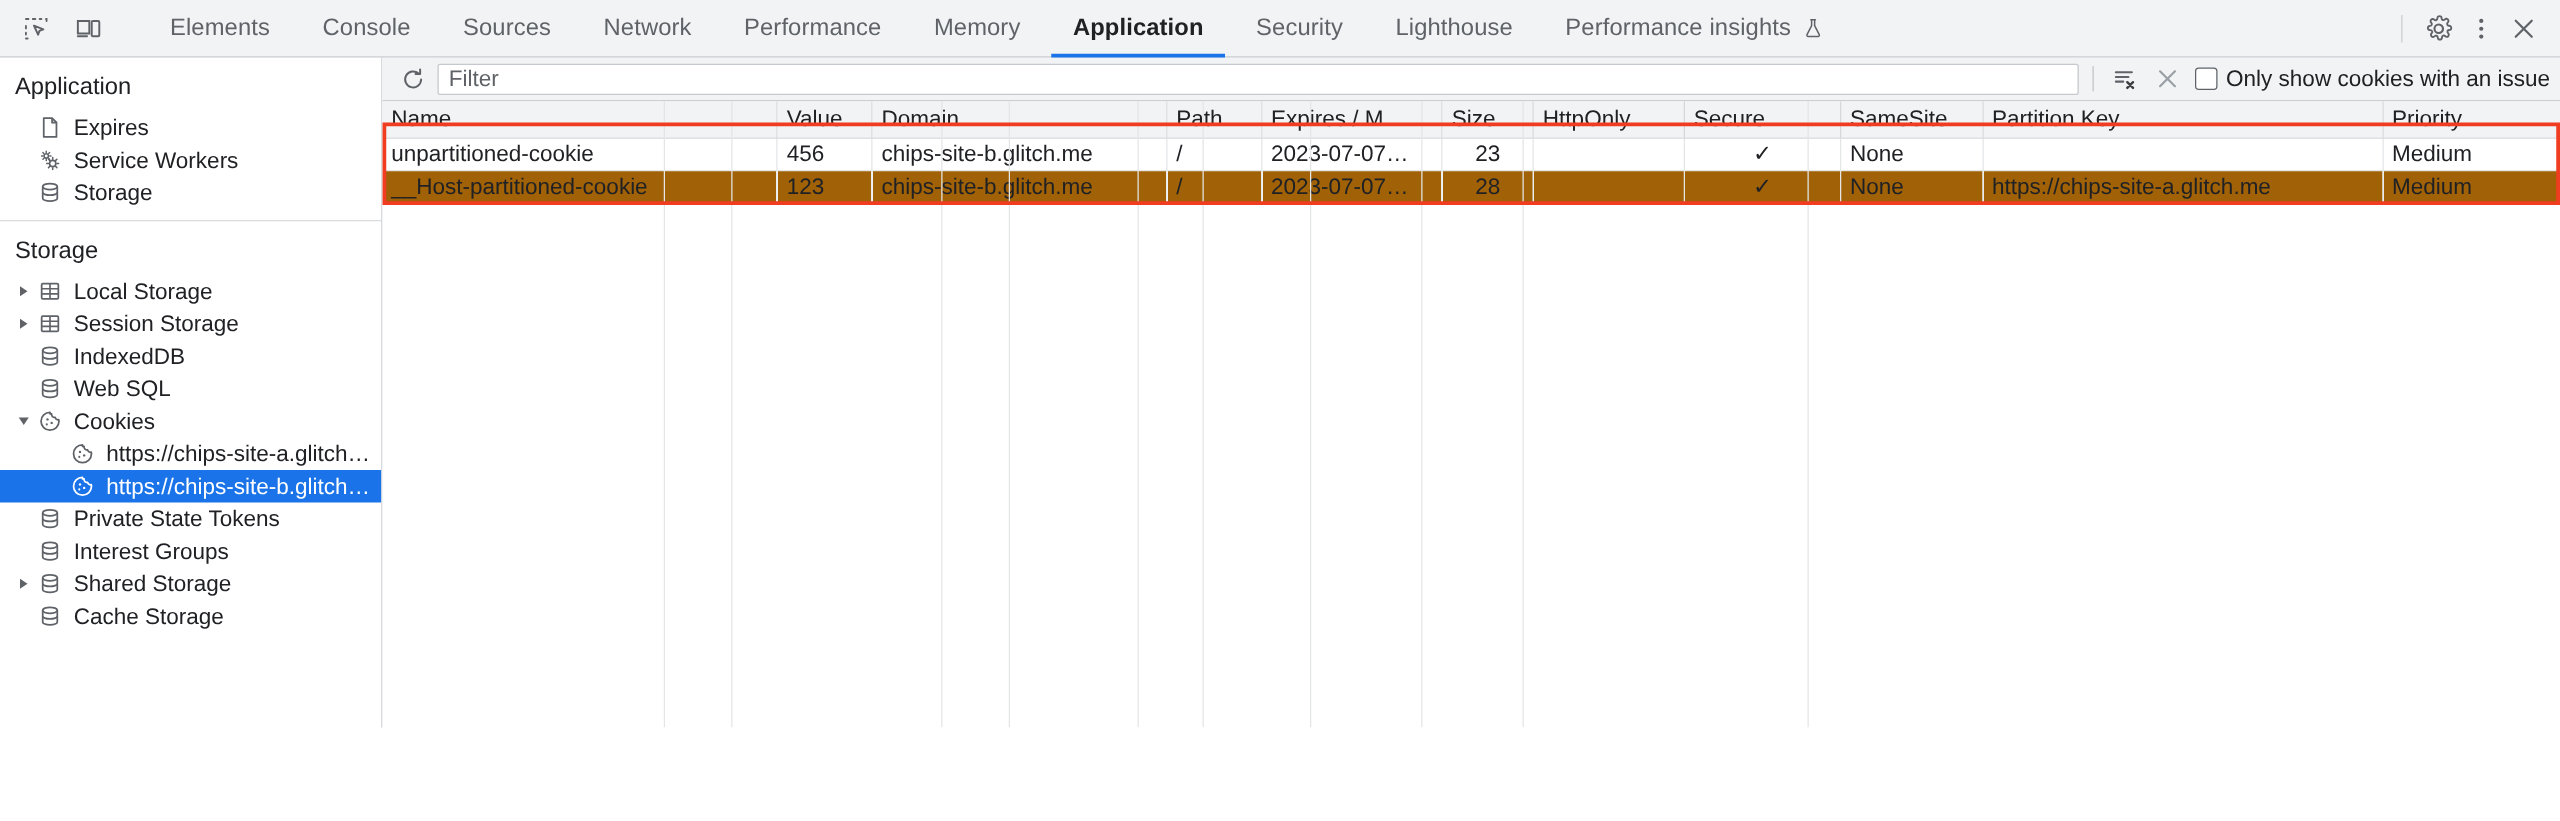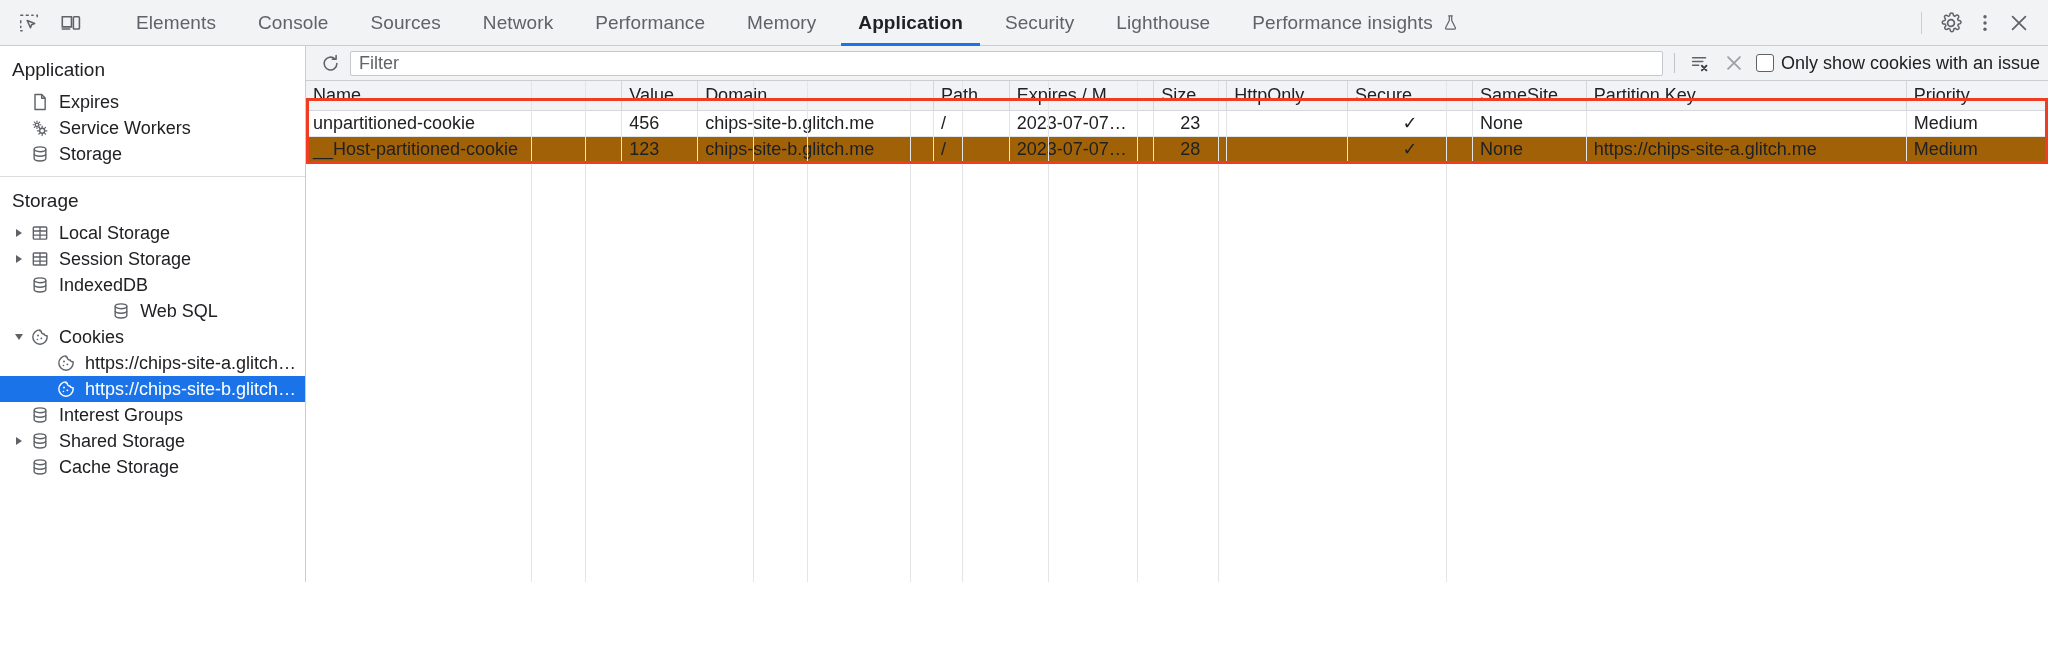--- a/index.html
+++ b/index.html
@@ -437,21 +437,21 @@
             <span class="twisty "></span>
             <span class="tw-ico">
               <svg width="20" height="20" viewBox="0 0 24 24" fill="none">
                 <ellipse cx="12" cy="6.3" rx="7" ry="2.9" stroke="#5f6368" stroke-width="1.7"></ellipse>
          <path d="M5 6.3v5.4c0 1.6 3.1 2.9 7 2.9s7-1.3 7-2.9V6.3" stroke="#5f6368" stroke-width="1.7"></path>
          <path d="M5 11.9v5.5c0 1.6 3.1 2.9 7 2.9s7-1.3 7-2.9v-5.5" stroke="#5f6368" stroke-width="1.7"></path>
               </svg>
             </span>
             <span class="tw-label">IndexedDB</span>
           </div>
-          <div class="tree-item" style="padding-left: 10px; justify-content: center;">
+          <div class="tree-item" style="padding-left: 10px;">
             <span class="twisty "></span>
             <span class="tw-ico">
               <svg width="20" height="20" viewBox="0 0 24 24" fill="none">
                 <ellipse cx="12" cy="6.3" rx="7" ry="2.9" stroke="#5f6368" stroke-width="1.7"></ellipse>
          <path d="M5 6.3v5.4c0 1.6 3.1 2.9 7 2.9s7-1.3 7-2.9V6.3" stroke="#5f6368" stroke-width="1.7"></path>
          <path d="M5 11.9v5.5c0 1.6 3.1 2.9 7 2.9s7-1.3 7-2.9v-5.5" stroke="#5f6368" stroke-width="1.7"></path>
               </svg>
             </span>
             <span class="tw-label">Web SQL</span>
           </div>
@@ -485,20 +485,31 @@
             <span class="twisty "></span>
             <span class="tw-ico">
               <svg width="20" height="20" viewBox="0 0 24 24" fill="none">
                 <path d="M12 3.4a8.6 8.6 0 108.6 8.6c0-.5-.1-1-.2-1.5a2.9 2.9 0 01-3.5-2.2 2.9 2.9 0 01-3.4-3.3c-.5-.1-1-.2-1.5-.2z" stroke="#ffffff" stroke-width="1.7" stroke-linejoin="round"></path>
          <circle class="fillme" cx="9.6" cy="10.2" r="1.15" fill="#ffffff"></circle>
          <circle class="fillme" cx="13.6" cy="13.6" r="1.15" fill="#ffffff"></circle>
          <circle class="fillme" cx="8.9" cy="15" r="1.0" fill="#ffffff"></circle>
               </svg>
             </span>
             <span class="tw-label">https://chips-site-b.glitch.me</span>
+          </div>
+          <div class="tree-item" style="padding-left: 10px;">
+            <span class="twisty "></span>
+            <span class="tw-ico">
+              <svg width="20" height="20" viewBox="0 0 24 24" fill="none">
+                <ellipse cx="12" cy="6.3" rx="7" ry="2.9" stroke="#5f6368" stroke-width="1.7"></ellipse>
+         <path d="M5 6.3v5.4c0 1.6 3.1 2.9 7 2.9s7-1.3 7-2.9V6.3" stroke="#5f6368" stroke-width="1.7"></path>
+         <path d="M5 11.9v5.5c0 1.6 3.1 2.9 7 2.9s7-1.3 7-2.9v-5.5" stroke="#5f6368" stroke-width="1.7"></path>
+              </svg>
+            </span>
+            <span class="tw-label">Private State Tokens</span>
           </div>
           <div class="tree-item" style="padding-left: 10px;">
             <span class="twisty "></span>
             <span class="tw-ico">
               <svg width="20" height="20" viewBox="0 0 24 24" fill="none">
                 <ellipse cx="12" cy="6.3" rx="7" ry="2.9" stroke="#5f6368" stroke-width="1.7"></ellipse>
          <path d="M5 6.3v5.4c0 1.6 3.1 2.9 7 2.9s7-1.3 7-2.9V6.3" stroke="#5f6368" stroke-width="1.7"></path>
          <path d="M5 11.9v5.5c0 1.6 3.1 2.9 7 2.9s7-1.3 7-2.9v-5.5" stroke="#5f6368" stroke-width="1.7"></path>
               </svg>
             </span>

